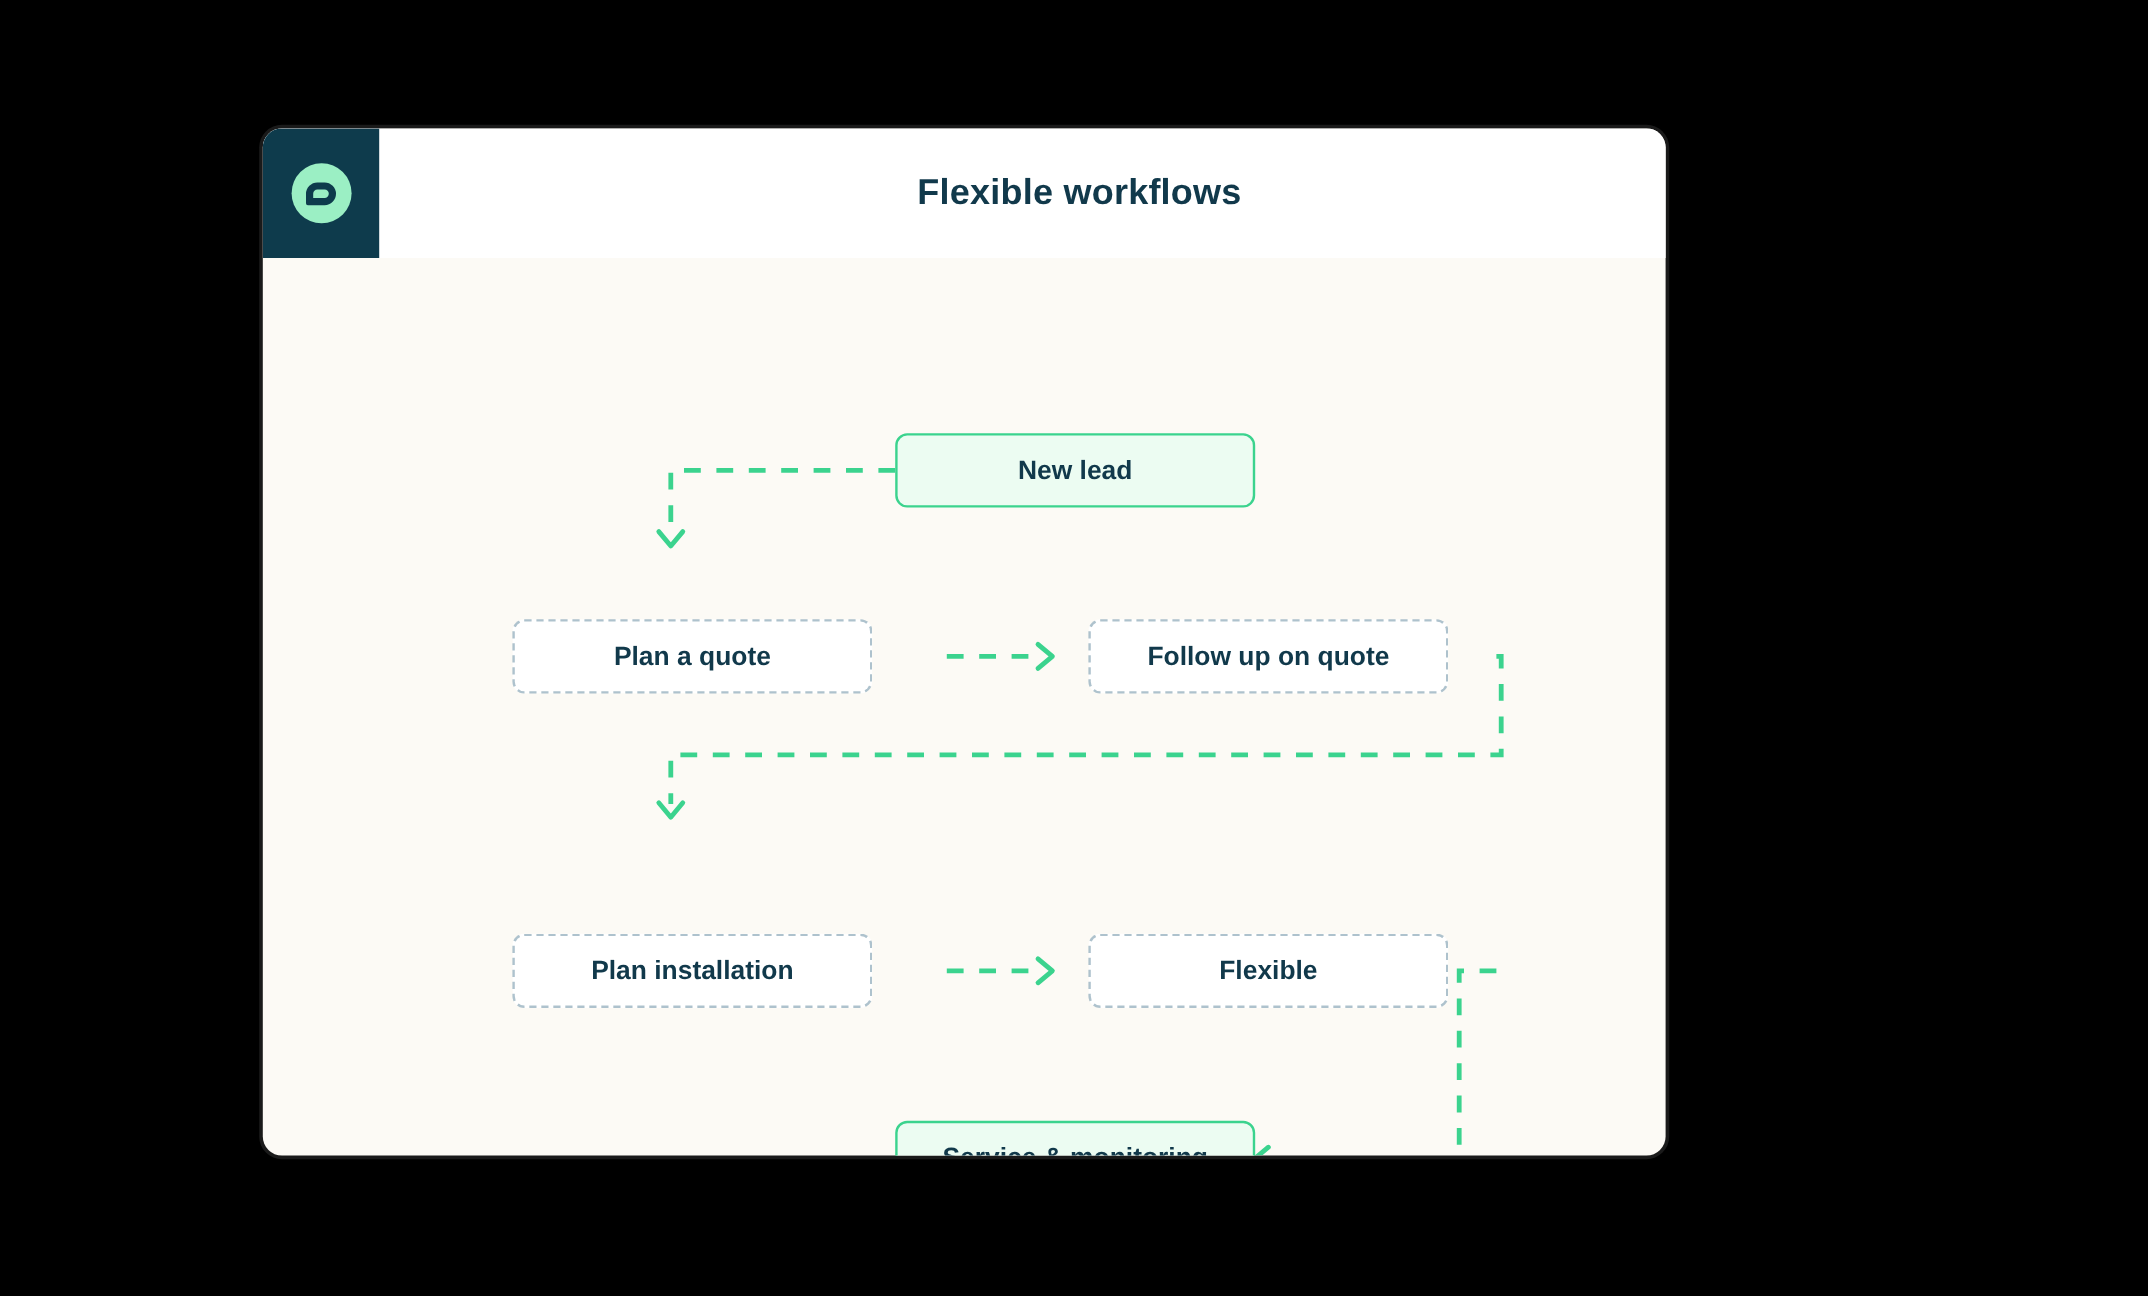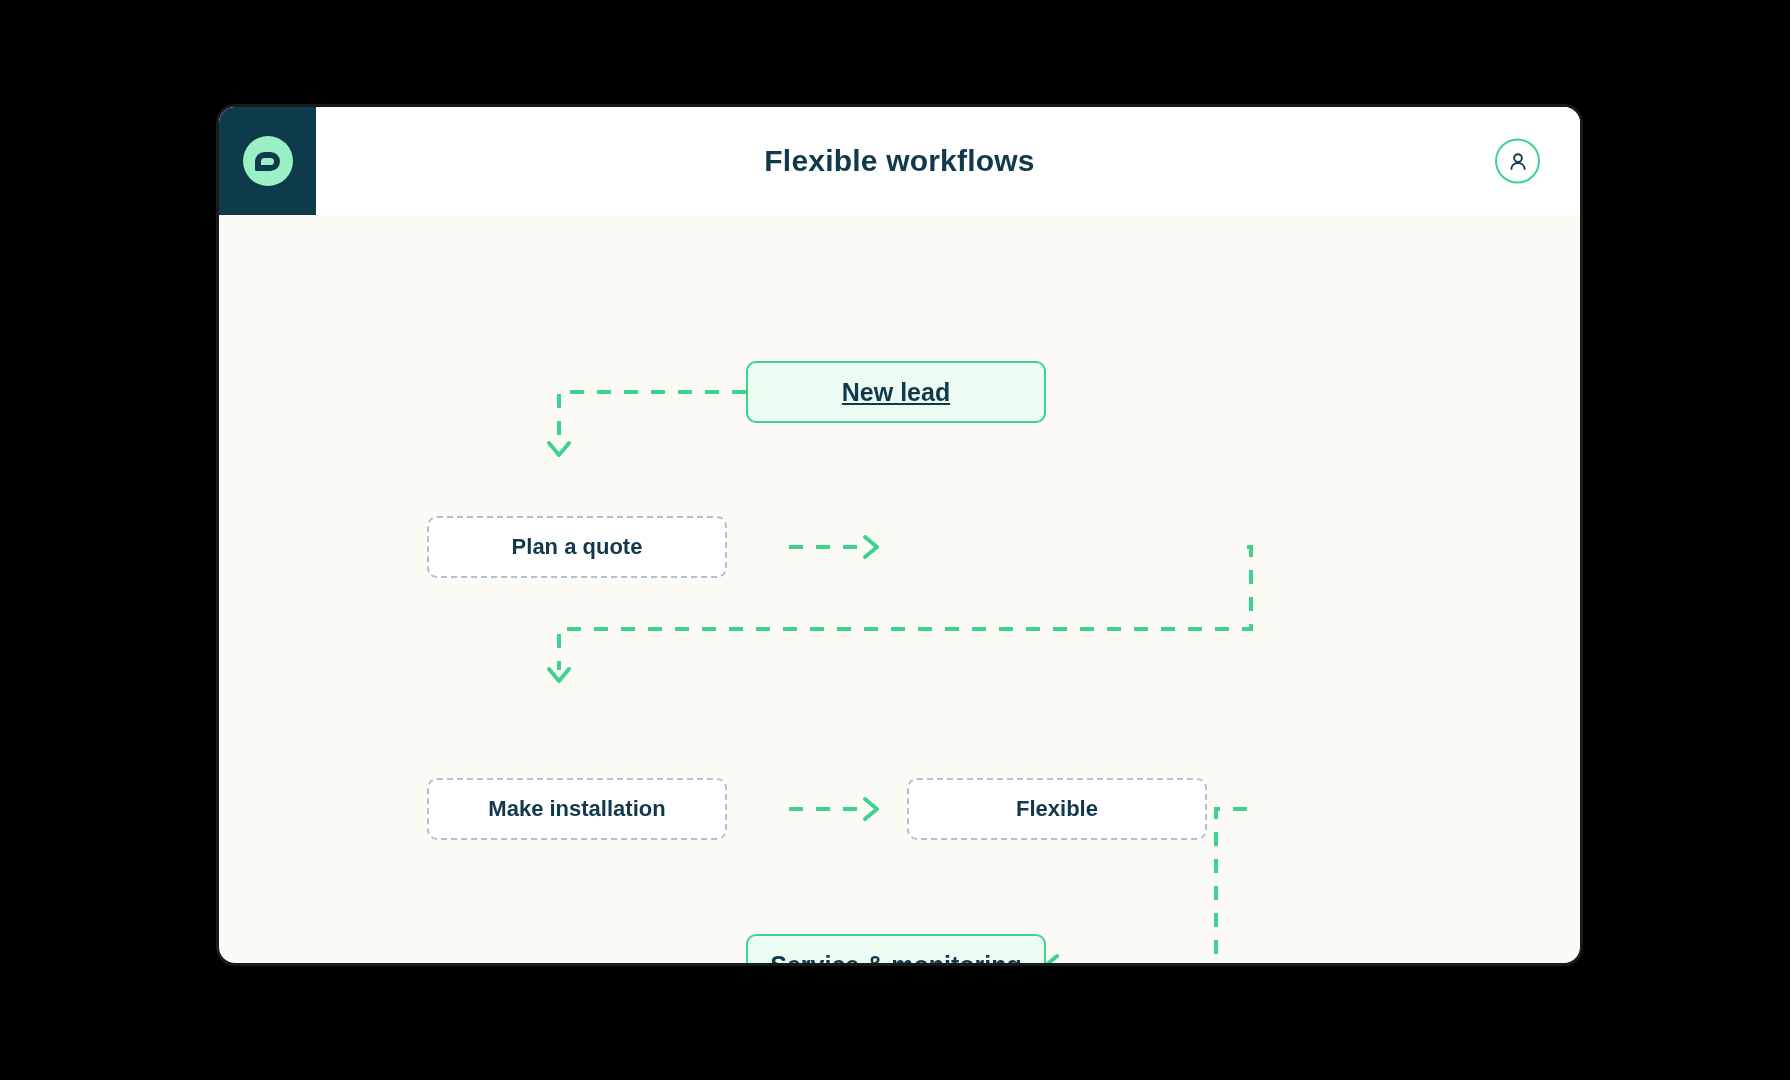--- a/index.html
+++ b/index.html
@@ -17,21 +17,21 @@
     width: 1790px;
     height: 1080px;
     background: #000000;
   }
 
   
   .card {
     position: absolute;
     left: 219px;
     top: 107px;
-    width: 1361px;
+    width: 1169px;
     height: 856px;
     border-radius: 16px;
     background: #FCFAF5;
     overflow: hidden;
     box-shadow: 0 0 0 3px rgba(255,255,255,0.10);
   }
 
   
   .header {
     position: absolute;
@@ -124,21 +124,21 @@
   .node.primary {
     background: #ECFCF2;
     border: 2px solid #3BD38E;
   }
 
   .node.draft {
     background: #FFFFFF;
     border: 2px dashed #AEC2CD;
   }
 
-  .node.primary span { font-size: 25px; text-decoration: underline; }
+  .node.primary span { font-size: 22px; }
 
   
   #node-new-lead        { left: 527px; top: 146px;  width: 300px; height: 62px; }
   #node-make-quote      { left: 208px; top: 301px;  width: 300px; height: 62px; }
   #node-follow-up       { left: 688px; top: 301px;  width: 300px; height: 62px; }
   #node-plan-install    { left: 208px; top: 563px;  width: 300px; height: 62px; }
   #node-installed       { left: 688px; top: 563px;  width: 300px; height: 62px; }
   #node-service         { left: 527px; top: 719px;  width: 300px; height: 62px; }
 
   .flow-svg {
@@ -209,23 +209,26 @@
       </svg>
 
       <div class="node primary" id="node-new-lead">
         <span>New lead</span>
       </div>
 
       <div class="node draft" id="node-make-quote">
         <span>Plan a quote</span>
       </div>
 
+      <div class="node draft" id="node-follow-up">
+        <span>Follow up on quote</span>
+      </div>
 
       <div class="node draft" id="node-plan-install">
-        <span>Make installation</span>
+        <span>Plan installation</span>
       </div>
 
       <div class="node draft" id="node-installed">
         <span>Flexible</span>
       </div>
 
       <div class="node primary" id="node-service">
         <span>Service &amp; monitoring</span>
       </div>
 

